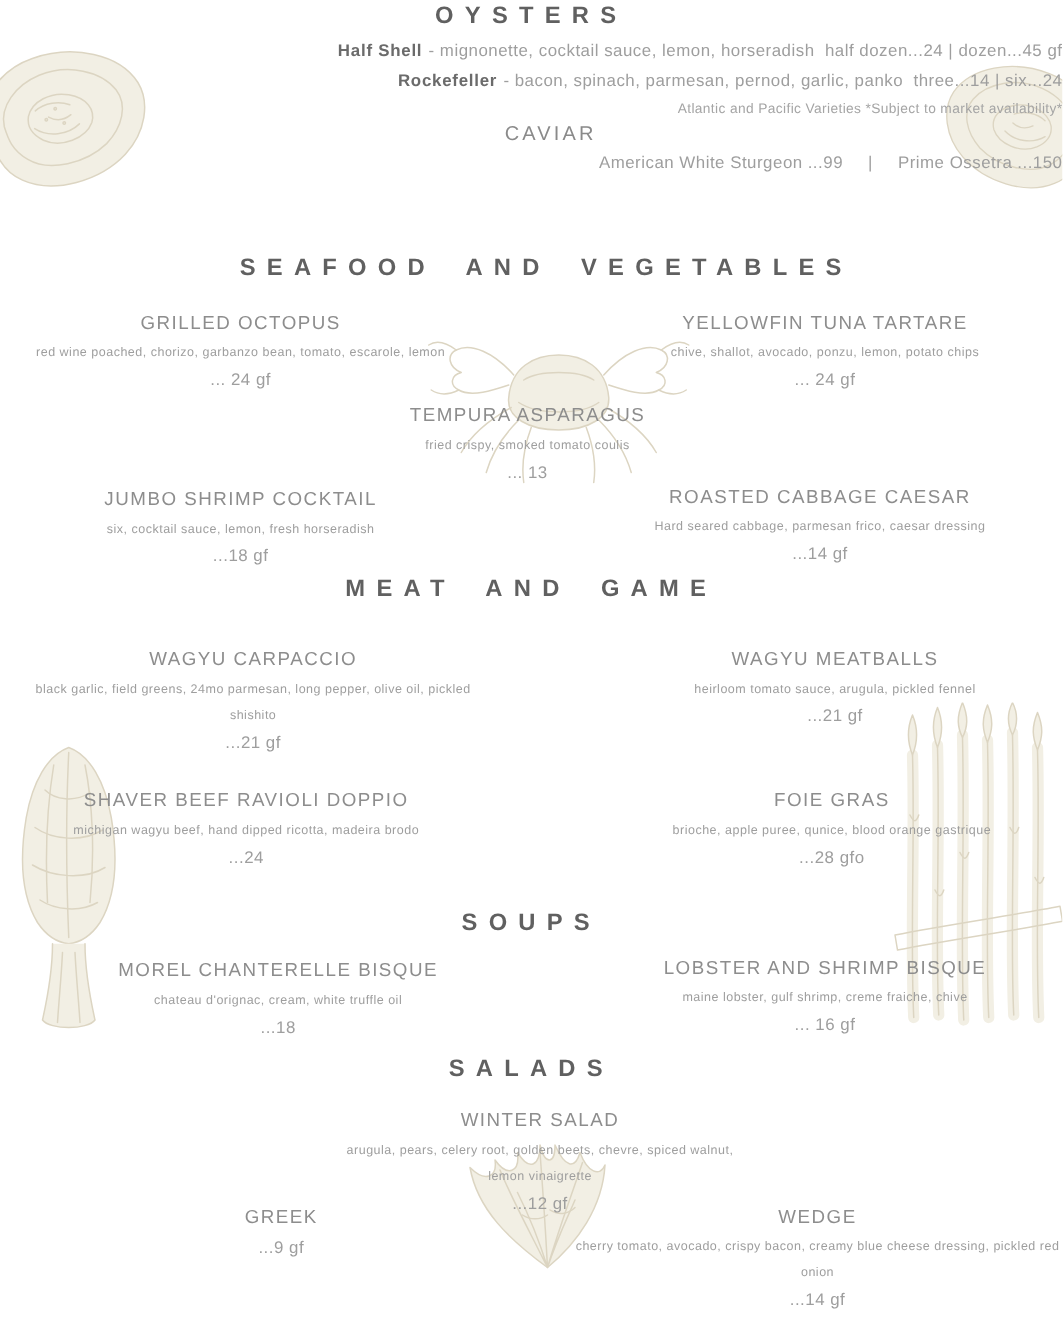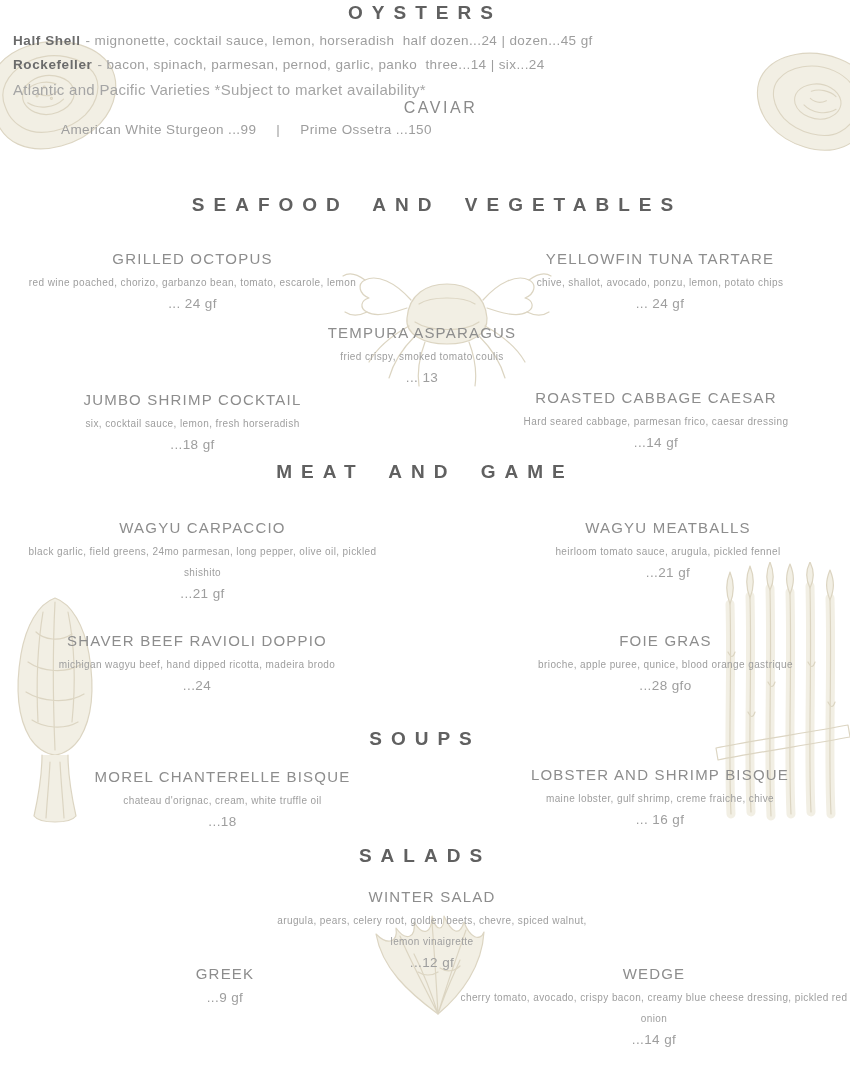--- a/index.html
+++ b/index.html
@@ -27,26 +27,26 @@
     position:absolute;left:0;right:0;z-index:2;text-align:center;margin:0;
     font-size:19px;font-weight:bold;letter-spacing:9px;word-spacing:10px;
     color:var(--section-header-color);
   }
   .subsec{
     position:absolute;left:0;right:0;z-index:2;text-align:center;margin:0;
     font-size:16px;font-weight:normal;letter-spacing:2.5px;
     color:var(--subheader-color);
   }
   .cline{
-    position:absolute;left:0;right:0;z-index:2;text-align:left;
+    position:absolute;left:0;right:0;z-index:2;text-align:right;
     font-size:13.5px;letter-spacing:0.4px;color:var(--body-text-color);padding-left:13px;
   }
   .oname{color:var(--bold-name-color);font-weight:bold;margin-right:5px;letter-spacing:0.6px;}
   .odesc{white-space:pre-wrap;}
-  .note{font-size:15px;color:var(--note-color);letter-spacing:0.3px;}
+  .note{font-size:11px;color:var(--note-color);letter-spacing:0.3px;}
   .cprice{margin-left:4px;}
   .csep{margin:0 20px;color:var(--body-text-color);}
   .item{position:absolute;z-index:2;text-align:center;color:var(--body-text-color);}
   .item .t{
     font-size:15px;letter-spacing:1.2px;color:var(--item-title-color);
     line-height:22px;margin-bottom:2px;
   }
   .item .d{font-size:10px;letter-spacing:0.4px;line-height:21px;}
   .item .p{font-size:13.5px;letter-spacing:0.4px;line-height:21px;}
 </style>
@@ -113,21 +113,21 @@
   <div class="cline" style="top:57px;">
     <b class="oname">Rockefeller</b><span class="odesc">- bacon, spinach, parmesan, pernod, garlic, panko  three...14 | six...24</span>
   </div>
   <div class="cline note" style="top:81px;">Atlantic and Pacific Varieties *Subject to market availability*</div>
 
   <h2 class="subsec" style="top:99px;padding-left:31px;">CAVIAR</h2>
   <div class="cline" style="top:122px;margin-left:48px;">
     <span>American White Sturgeon</span><span class="cprice">...99</span><span class="csep">|</span><span>Prime Ossetra</span><span class="cprice">...150</span>
   </div>
 
-  <h1 class="sec" style="top:194px;padding-left:24px;">SEAFOOD AND VEGETABLES</h1>
+  <h1 class="sec" style="top:204px;padding-left:24px;">SEAFOOD AND VEGETABLES</h1>
 
   <div class="item" style="top:248px;left:0;width:385px;">
     <div class="t">GRILLED OCTOPUS</div>
     <div class="d">red wine poached, chorizo, garbanzo bean, tomato, escarole, lemon</div>
     <div class="p">... 24 gf</div>
   </div>
 
   <div class="item" style="top:248px;left:505px;width:310px;">
     <div class="t">YELLOWFIN TUNA TARTARE</div>
     <div class="d">chive, shallot, avocado, ponzu, lemon, potato chips</div>

